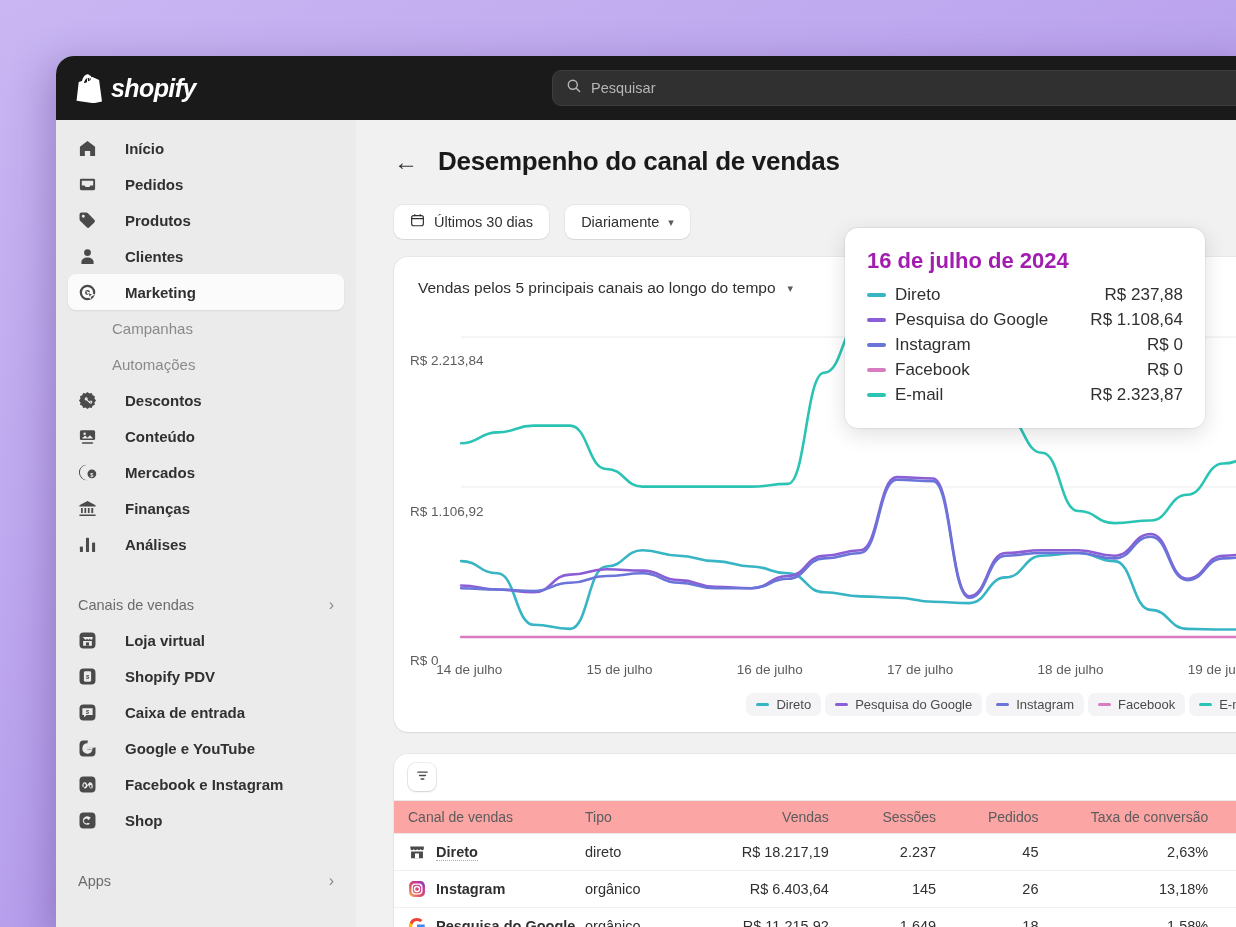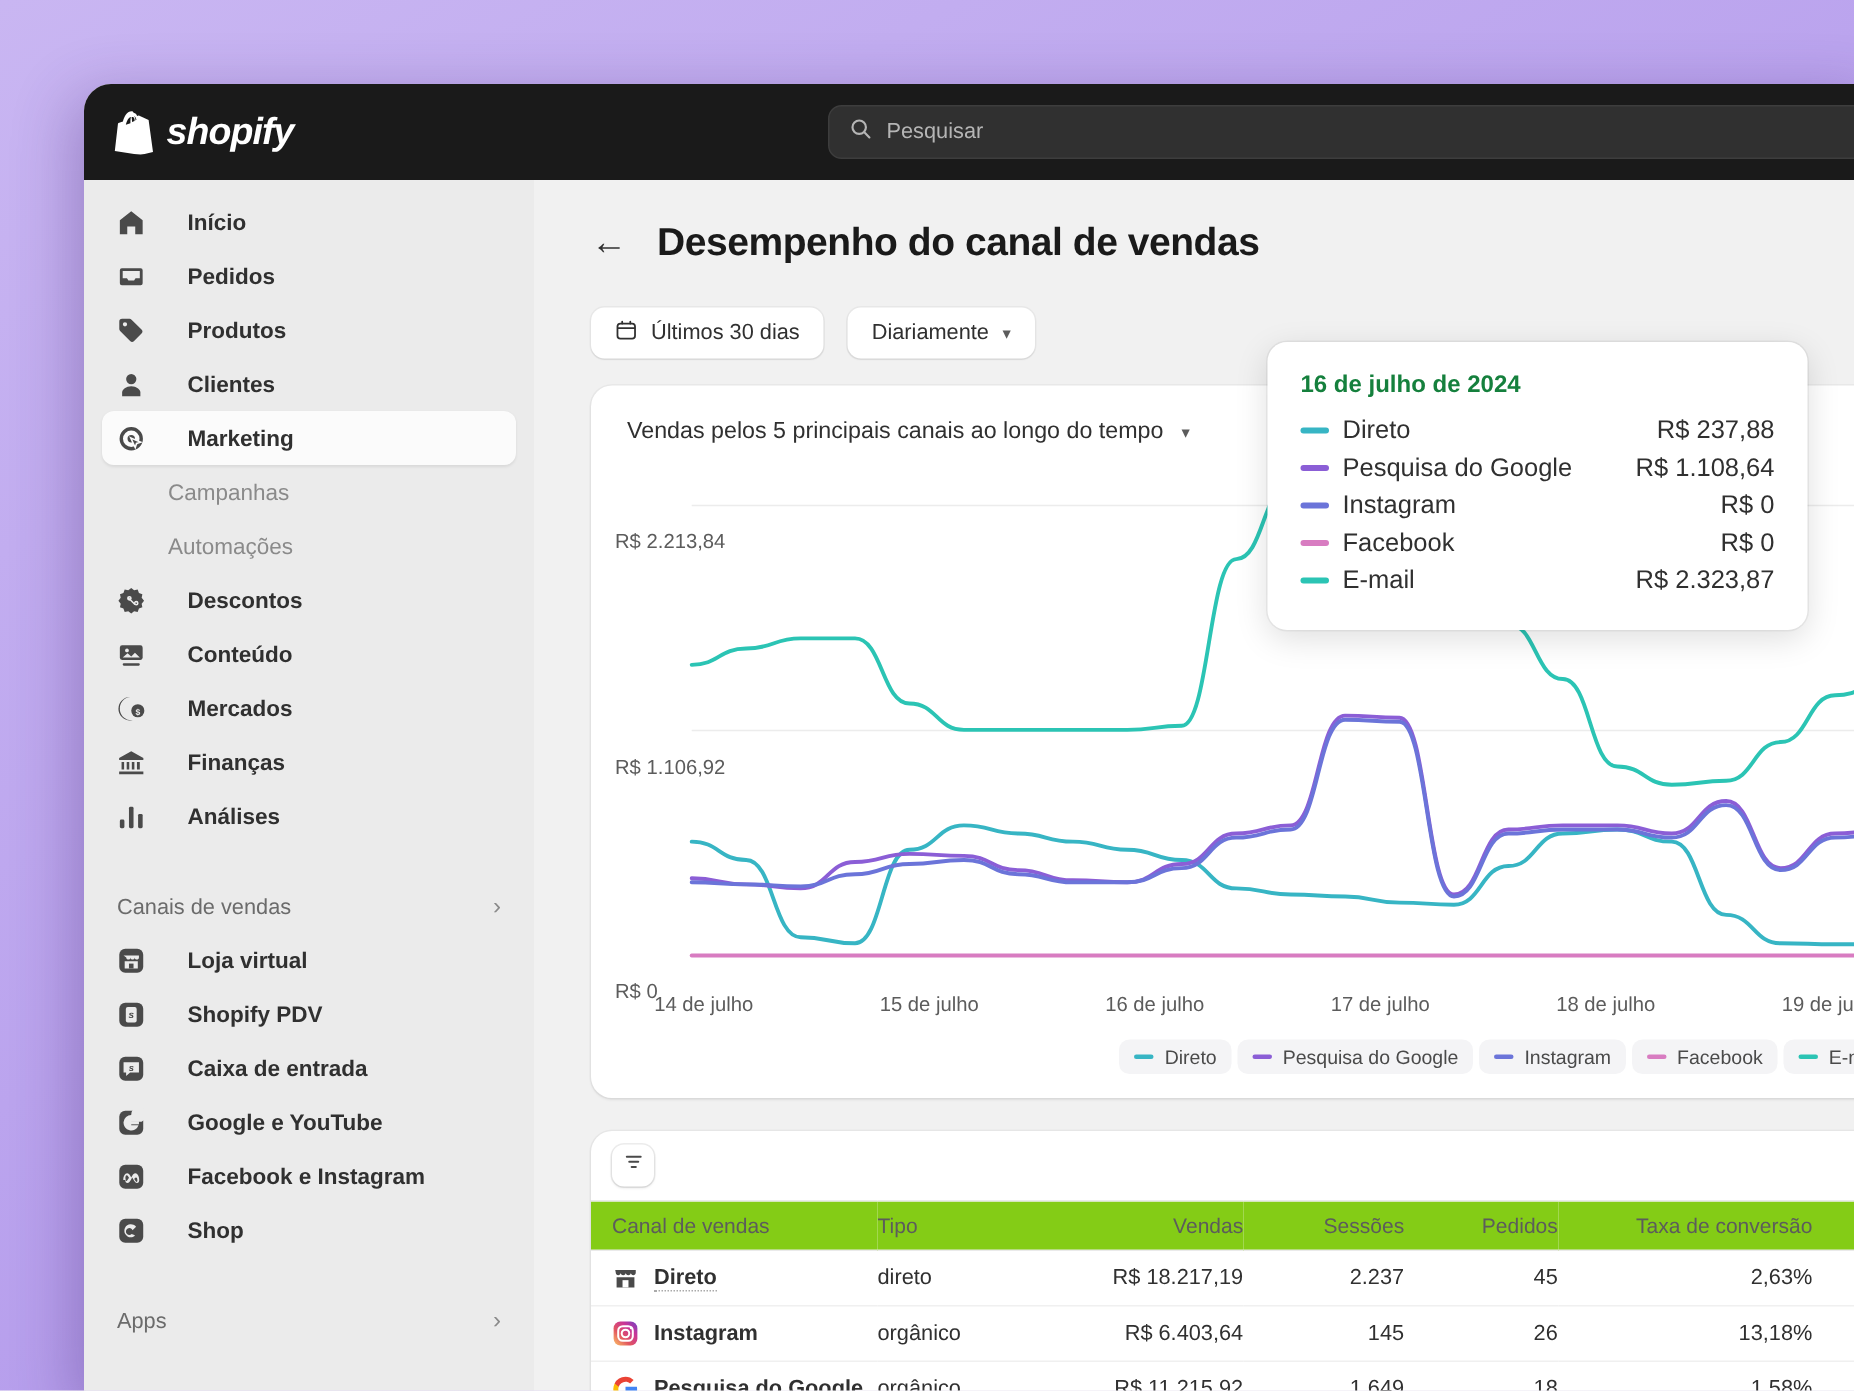--- a/index.html
+++ b/index.html
@@ -126,21 +126,21 @@
 
   
   .tooltip {
     position:absolute; left: 789px; top: 172px;
     width: 360px;
     background:#fff; border-radius: 13px;
     padding: 20px 22px 18px 22px;
     box-shadow: 0 6px 22px rgba(0,0,0,.13), 0 0 0 1px rgba(0,0,0,.05);
     z-index: 30;
   }
-  .tt-title { font-size: 16px; font-weight: 700; color:#15803d; margin-bottom: 11px; }
+  .tt-title { font-size: 22px; font-weight: 700; color:#a21caf; margin-bottom: 11px; }
   .tt-row { display:flex; align-items:center; margin-bottom: 5px; font-size:17px; color:#303030; }
   .tt-sw { width:19px; height:4px; border-radius:2px; margin-right: 9px; flex:none; }
   .tt-name { flex:1; white-space:nowrap; }
   .tt-val { white-space:nowrap; margin-left: 10px;}
 
   
   .table-card {
     margin-top: 22px; margin-right: -40px;
     background:#fff; border-radius: 14px;
     box-shadow: 0 1px 2px rgba(0,0,0,.07), 0 0 0 1px rgba(0,0,0,.035);
@@ -148,21 +148,21 @@
   }
   .table-toolbar { height: 46px; display:flex; align-items:center; padding-left: 14px; }
   .filter-btn {
     width:28px; height:28px; border-radius:8px; background:#fff;
     box-shadow: 0 1px 2px rgba(0,0,0,.12), 0 0 0 1px rgba(0,0,0,.07);
     display:flex; align-items:center; justify-content:center;
   }
   table { width:100%; border-collapse: collapse; }
   th {
     font-size:14px; font-weight:400; color:#5c5c5c;
-    text-align:right; padding: 8px 0 8px 0; background:#84cc16;
+    text-align:right; padding: 8px 0 8px 0; background:#fca5a5;
     border-top:1px solid #eaeaea; border-bottom:1px solid #eaeaea;
   }
   th.ch-name { text-align:left; padding-left: 14px; }
   th.ch-type { text-align:left; }
   td {
     font-size:14.5px; color:#303030; text-align:right;
     padding: 9px 0; border-bottom:1px solid #f0f0f0;
   }
   td.c-name { text-align:left; padding-left:14px; font-weight:700; }
   td.c-type { text-align:left; color:#303030; }

